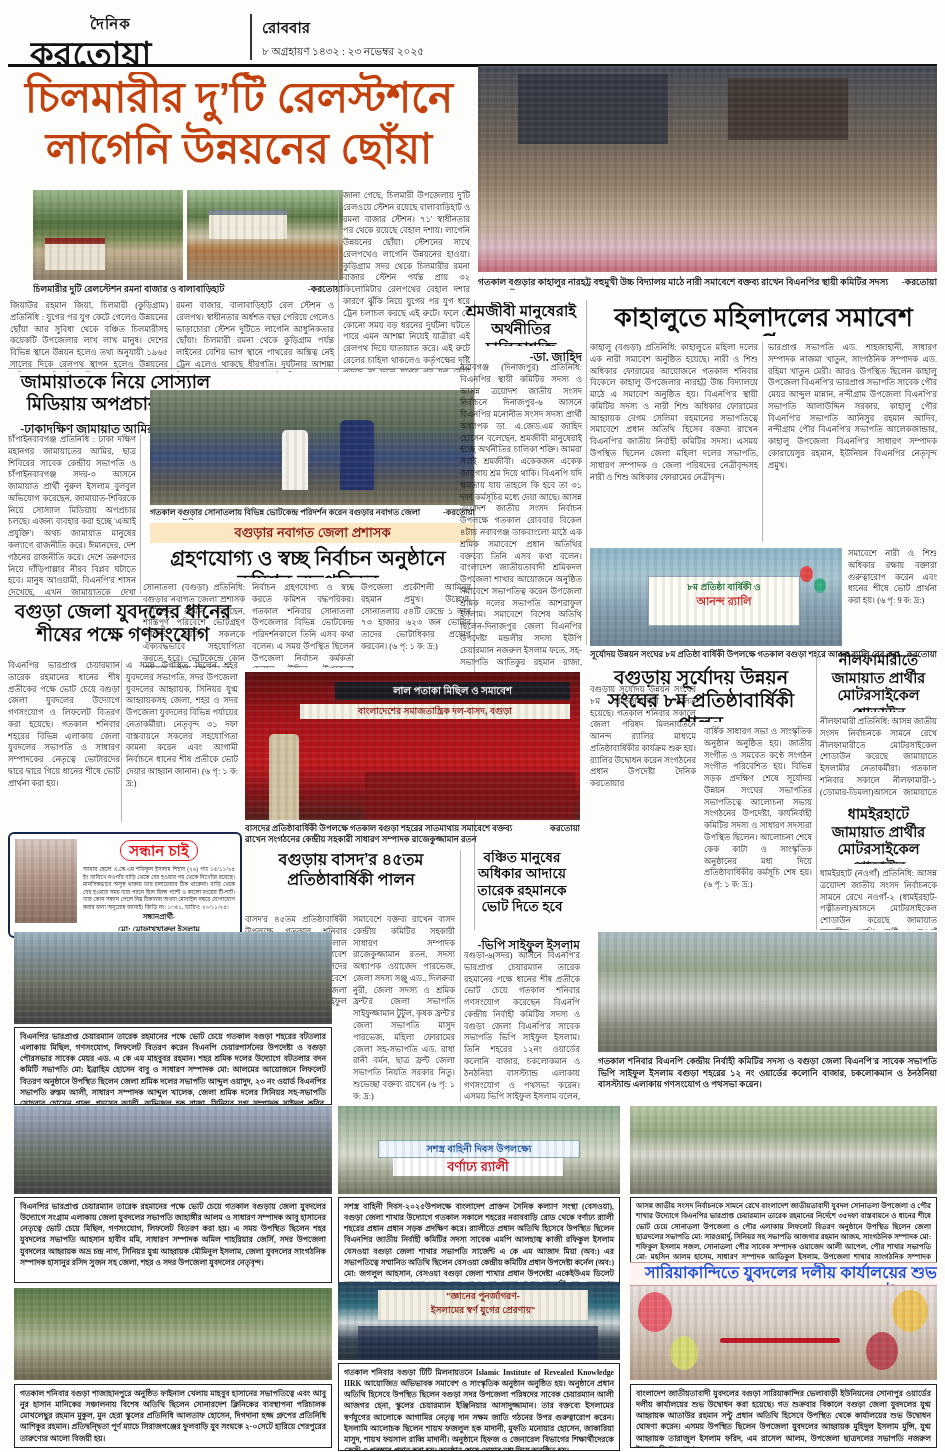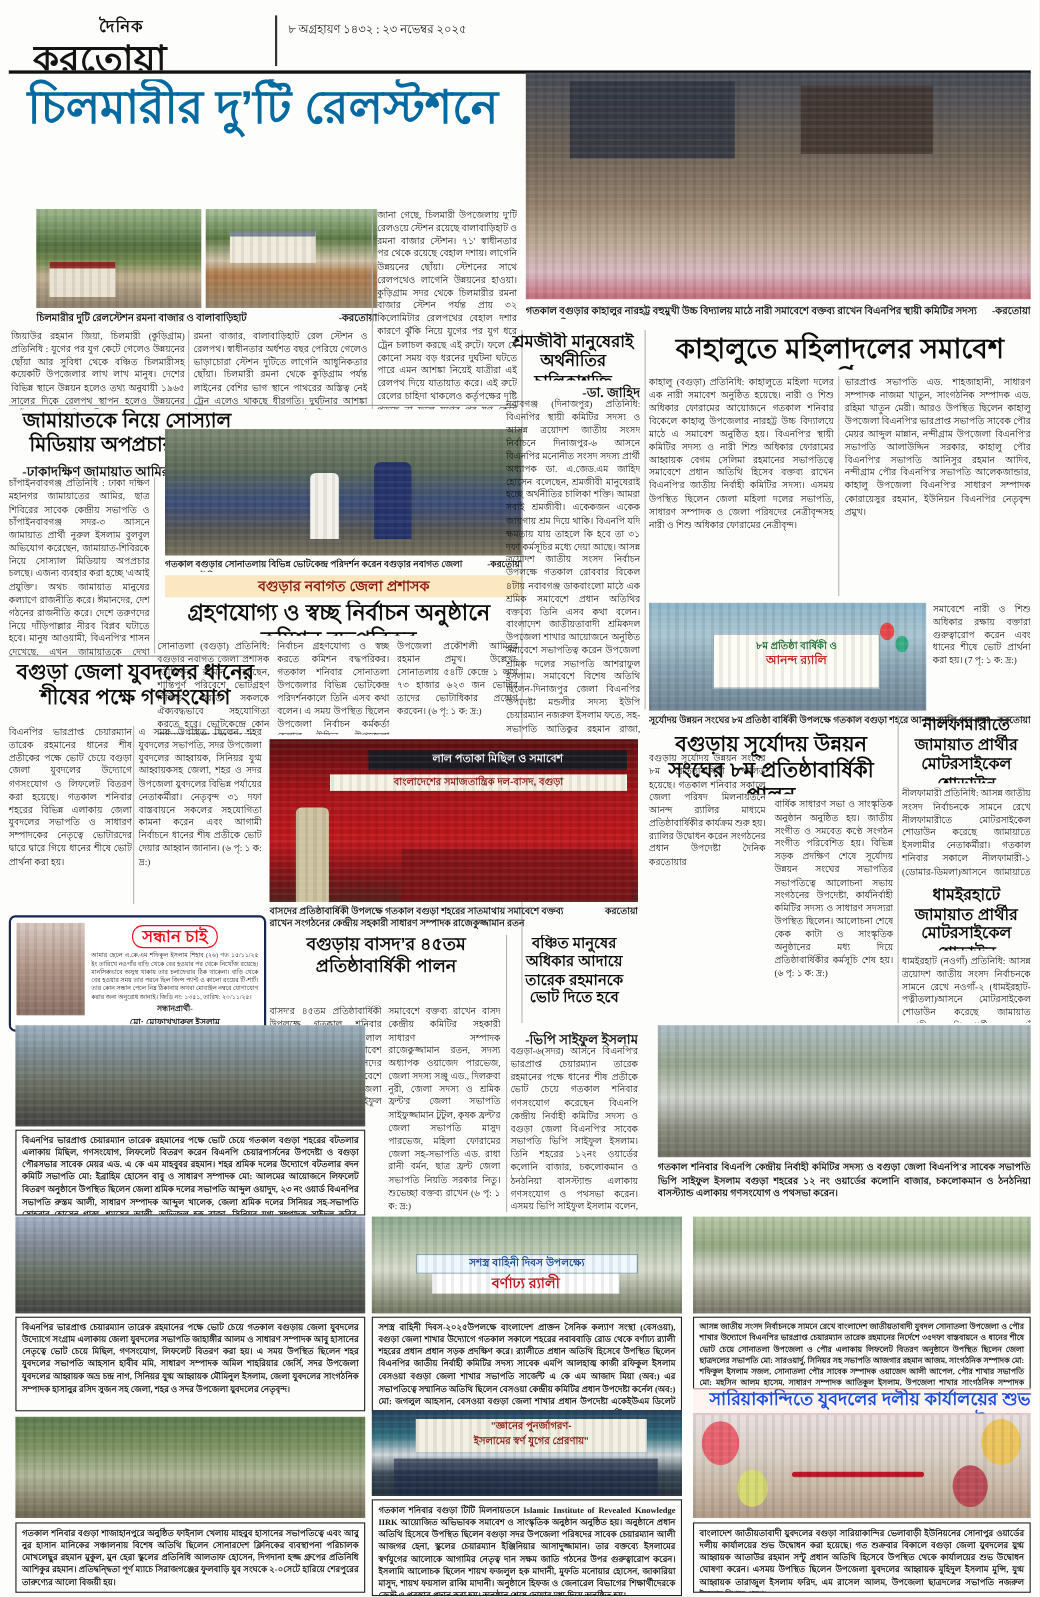--- a/index.html
+++ b/index.html
@@ -14,21 +14,21 @@
   .section-logo{font-size:30px;font-weight:800;color:#1a7ac4;font-family:"Liberation Sans",sans-serif;}
   .map-icon{display:inline-block;width:20px;height:34px;background:#1a7ac4;
             border-radius:60% 35% 55% 45%/50% 40% 60% 50%;transform:rotate(8deg);margin-right:6px;vertical-align:middle;}
   .page-badge{display:inline-block;width:40px;height:40px;background:#1a7ac4;color:#fff;
               clip-path:polygon(50% 0,100% 28%,88% 92%,16% 100%,0 30%);text-align:center;line-height:40px;
               font-size:22px;font-weight:800;margin-left:10px;vertical-align:middle;font-family:"Liberation Sans",sans-serif;}
   .rule-h{position:absolute;background:#111;}
   .rule-thin{position:absolute;background:#999;}
   .vrule{position:absolute;width:1px;background:#b5b5b0;}
   
-  .hl-red{color:#0369a1;font-weight:800;text-align:center;font-family:"Liberation Sans",sans-serif;line-height:1.22;}
+  .hl-red{color:#c2410c;font-weight:800;text-align:center;font-family:"Liberation Sans",sans-serif;line-height:1.22;}
   .hl{color:#0d0d0d;font-weight:800;text-align:center;font-family:"Liberation Sans",sans-serif;line-height:1.22;}
   .byline{font-size:12px;font-weight:700;text-align:right;}
   .body-txt{font-size:8.3px;line-height:1.42;text-align:justify;}
   .caption{font-size:9px;font-weight:700;line-height:1.35;}
   .cap-row{display:flex;justify-content:space-between;align-items:flex-start;}
   .cap-box{border:1px solid #222;padding:3px 5px;font-size:7.7px;font-weight:600;line-height:1.45;text-align:justify;}
   .kicker{background:#fbe7c2;color:#8a1a10;font-weight:800;text-align:center;
           font-family:"Liberation Sans",sans-serif;font-size:13px;line-height:20px;}
   
   .ph{position:absolute;overflow:hidden;background:#a9a294;}
@@ -61,26 +61,28 @@
 <body>
 
 <div id="page">
 
   <div class="abs" style="left:30px;top:12px;width:215px;height:52px;">
     <div class="logo-top" style="margin-left:60px;">দৈনিক</div>
     <div class="logo-main">করতোয়া</div>
   </div>
   <div class="abs" style="left:250px;top:14px;width:2px;height:46px;background:#333;"></div>
   <div class="abs" style="left:262px;top:16px;width:220px;height:46px;">
+    <div class="day">রোববার</div>
     <div class="date">৮ অগ্রহায়ণ ১৪৩২ : ২৩ নভেম্বর ২০২৫</div>
   </div>
   <div class="rule-h" style="left:8px;top:64px;width:929px;height:3px;"></div>
 
   <div class="abs hl-red" style="left:8px;top:72px;width:462px;height:116px;font-size:42px;">
     <div>চিলমারীর দু’টি রেলস্টশনে</div>
+    <div>লাগেনি উন্নয়নের ছোঁয়া</div>
   </div>
   <div class="ph ph-rail1" style="left:33px;top:190px;width:150px;height:90px;">
     <div style="position:absolute;left:12px;top:48px;width:60px;height:26px;background:#e9e2d2;border-top:6px solid #8d2b22;"></div>
   </div>
   <div class="ph ph-rail2" style="left:187px;top:190px;width:156px;height:90px;">
     <div style="position:absolute;left:22px;top:20px;width:78px;height:24px;background:#f0ebdc;border-top:5px solid #7b8894;"></div>
   </div>
   <div class="abs cap-row caption" style="left:33px;top:283px;width:310px;height:14px;">
     <span>চিলমারীর দুটি রেলস্টেশন রমনা বাজার ও বালাবাড়িহাট</span>
     <span>-করতোয়া</span>
@@ -132,21 +134,21 @@
   <div class="vrule" style="left:762px;top:342px;height:200px;"></div>
 
   <div class="ph ph-blue-rally" style="left:590px;top:548px;width:252px;height:98px;">
     <div class="banner" style="left:58px;top:28px;width:150px;height:44px;background:#fdfdf5;border:1px solid #9ab;color:#1b8a3a;font-size:9px;line-height:1.4;padding-top:4px;">
       <div style="color:#176d2f;">৮ম প্রতিষ্ঠা বার্ষিকী ও</div>
       <div style="color:#c22;font-size:11px;">আনন্দ র‌্যালি</div>
     </div>
     <div class="balloon" style="left:210px;top:18px;width:13px;height:16px;background:#e33;"></div>
     <div class="balloon" style="left:224px;top:30px;width:12px;height:15px;background:#2a7;"></div>
   </div>
-  <div class="abs body-txt" style="left:848px;top:548px;width:89px;height:98px;">সমাবেশে নারী ও শিশু অধিকার রক্ষায় বক্তারা গুরুত্বারোপ করেন এবং ধানের শীষে ভোট প্রার্থনা করা হয়। (7 পৃ: ১ ক: দ্র:)</div>
+  <div class="abs body-txt" style="left:848px;top:548px;width:89px;height:98px;">সমাবেশে নারী ও শিশু অধিকার রক্ষায় বক্তারা গুরুত্বারোপ করেন এবং ধানের শীষে ভোট প্রার্থনা করা হয়। (৬ পৃ: 9 ক: দ্র:)</div>
   <div class="abs cap-row caption" style="left:590px;top:649px;width:347px;height:13px;font-size:8.4px;">
     <span>সূর্যোদয় উন্নয়ন সংঘের ৮ম প্রতিষ্ঠা বার্ষিকী উপলক্ষে গতকাল বগুড়া শহরে আনন্দ র‌্যালি বের করা হয়</span>
     <span>করতোয়া</span>
   </div>
 
   <div class="abs hl" style="left:590px;top:666px;width:222px;height:56px;font-size:19px;">বগুড়ায় সূর্যোদয় উন্নয়ন সংঘের ৮ম প্রতিষ্ঠাবার্ষিকী পালন</div>
   <div class="abs body-txt" style="left:590px;top:684px;width:106px;height:202px;">বগুড়ায় সূর্যোদয় উন্নয়ন সংঘের ৮ম প্রতিষ্ঠাবার্ষিকী পালিত হয়েছে। গতকাল শনিবার সকালে জেলা পরিষদ মিলনায়তনে আনন্দ র‌্যালির মাধ্যমে প্রতিষ্ঠাবার্ষিকীর কার্যক্রম শুরু হয়। র‌্যালির উদ্বোধন করেন সংগঠনের প্রধান উপদেষ্টা দৈনিক করতোয়ার</div>
   <div class="abs body-txt" style="left:704px;top:726px;width:108px;height:202px;">বার্ষিক সাধারণ সভা ও সাংস্কৃতিক অনুষ্ঠান অনুষ্ঠিত হয়। জাতীয় সংগীত ও সমবেত কণ্ঠে সংগঠন সংগীত পরিবেশিত হয়। বিভিন্ন সড়ক প্রদক্ষিণ শেষে সূর্যোদয় উন্নয়ন সংঘের সভাপতির সভাপতিত্বে আলোচনা সভায় সংগঠনের উপদেষ্টা, কার্যনির্বাহী কমিটির সদস্য ও সাধারণ সদস্যরা উপস্থিত ছিলেন। আলোচনা শেষে কেক কাটা ও সাংস্কৃতিক অনুষ্ঠানের মধ্য দিয়ে প্রতিষ্ঠাবার্ষিকীর কর্মসূচি শেষ হয়। (৬ পৃ: ১ ক: দ্র:)</div>
   <div class="vrule" style="left:816px;top:650px;height:280px;"></div>
 

